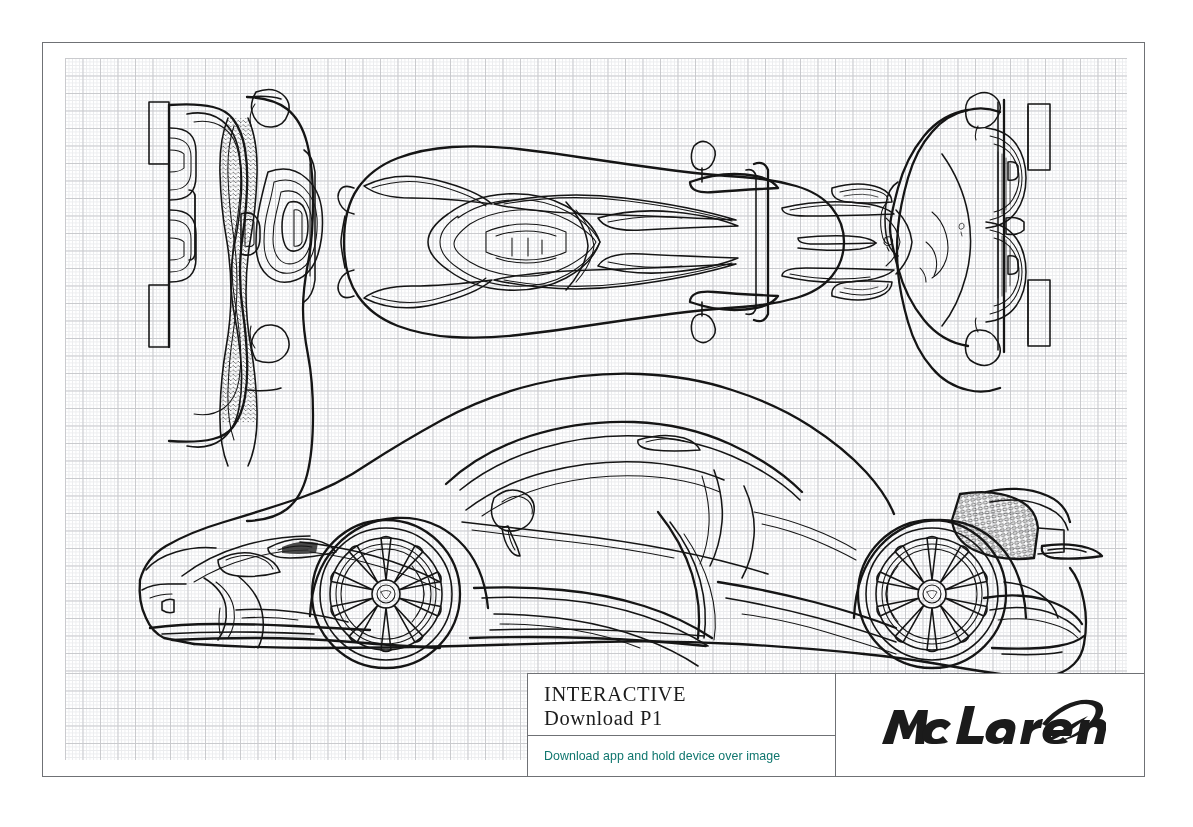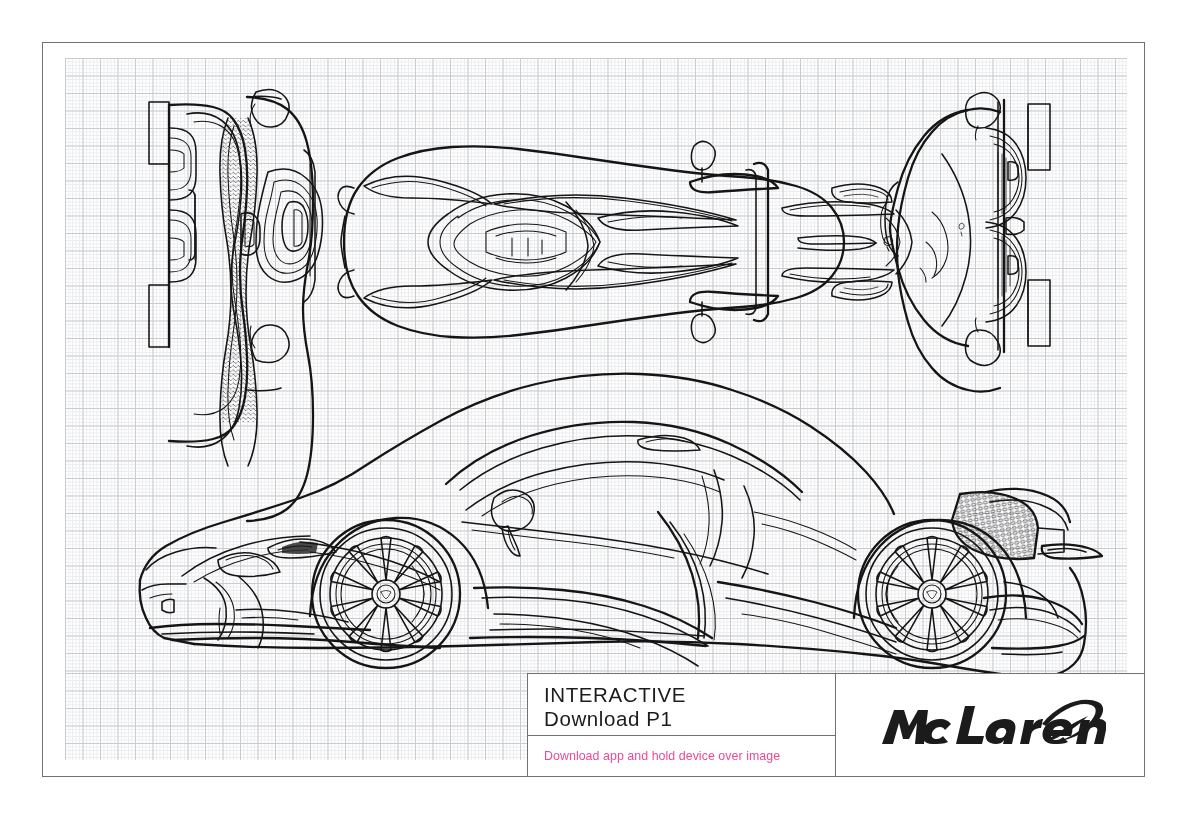--- a/index.html
+++ b/index.html
@@ -43,27 +43,27 @@
   }
   #title-left{
     width:308px;box-sizing:border-box;border-right:1.3px solid #6f7175;
     display:flex;flex-direction:column;
   }
   #title-names{
     flex:0 0 62px;box-sizing:border-box;border-bottom:1.3px solid #6f7175;
     padding:9px 0 0 16px;
   }
   #title-line-1,#title-line-2{
-    font-family:Liberation Sans, sans-serif;
+    font-family:Liberation Serif, serif;
     font-size:20.5px;letter-spacing:0.6px;color:#1c1c1c;line-height:1.17;
     font-weight:400;white-space:nowrap;
   }
   #title-caption{
     flex:1;display:flex;align-items:center;padding-left:16px;
-    font-size:12.4px;color:#ec4899;letter-spacing:0.05px;white-space:nowrap;
+    font-size:12.4px;color:#0f766e;letter-spacing:0.05px;white-space:nowrap;
   }
   #title-right{
     flex:1;display:flex;align-items:center;justify-content:center;
   }
   #brand-logo{width:232px;height:62px;}
   #brand-logo svg{display:block;width:100%;height:100%;}
   .ink{fill:none;stroke:#151515;stroke-linecap:round;stroke-linejoin:round;}
   .w-thick{stroke-width:2.3;}
   .w-mid{stroke-width:1.55;}
   .w-thin{stroke-width:1.05;}

